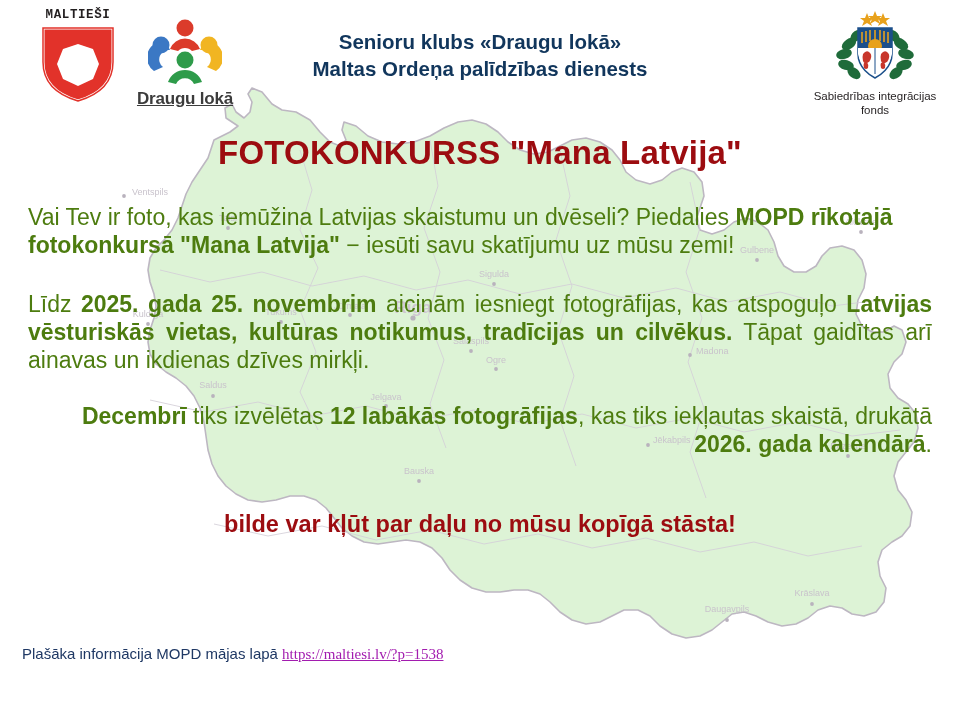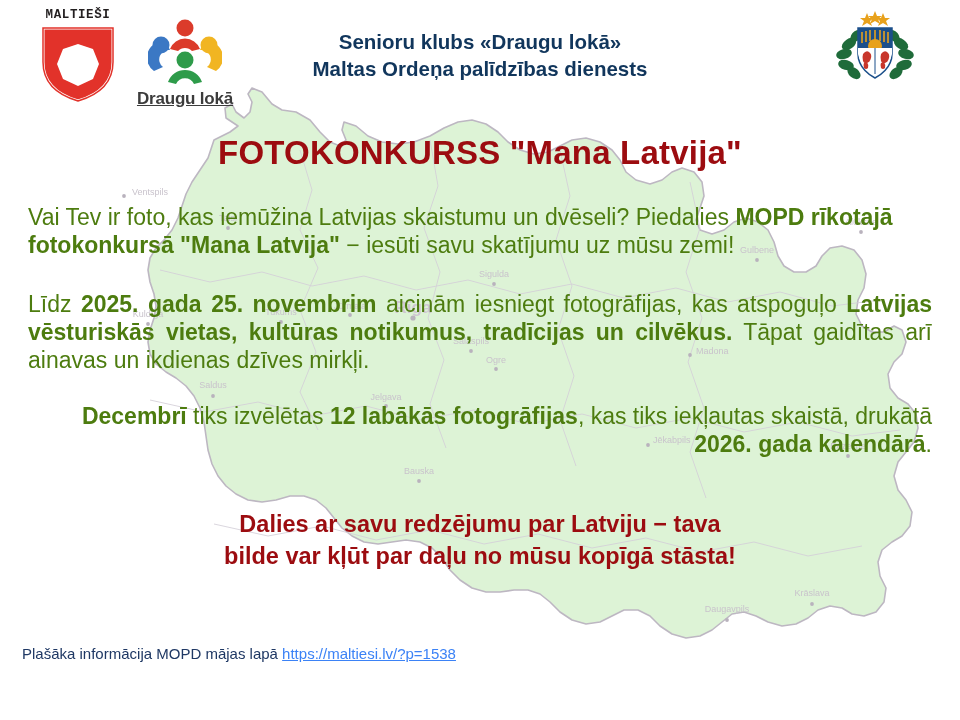--- a/index.html
+++ b/index.html
@@ -154,22 +154,23 @@
   
   .footer{
     position:absolute;
     left:22px; top:643px;
     width:920px;
     color:#1f3864;
     font-size:15px;
     line-height:22px;
   }
   .footer a, .footer .link{
-    color:#3b82f6;
+    color:#a21caf;
     text-decoration:underline;
+    font-family:Liberation Serif, serif;
   }
 </style>
 </head>
 <body>
 
 <div id="poster">
 
   <div id="map-layer">
     <svg viewBox="0 0 960 720" xmlns="http://www.w3.org/2000/svg" aria-hidden="true">
       <g>
@@ -349,39 +350,42 @@
           <path d="M31 38 L48 38 L48 64 C44 62 33 55 31 44 Z" fill="#ffffff"></path>
           <path d="M48 38 L65 38 L65 44 C63 55 52 62 48 64 Z" fill="#ffffff"></path>
           <g fill="#c8362b">
             <path d="M36 44 q3 -4 6 -2 q3 2 2 6 q-1 4 -4 5 q-3 1 -4 -2 q-1 -4 0 -7 Z"></path>
             <path d="M40 52 q2 3 1 6 q-2 2 -4 0 q-1 -3 0 -5 Z"></path>
             <path d="M54 44 q3 -4 6 -2 q3 2 2 6 q-1 4 -4 5 q-3 1 -4 -2 q-1 -4 0 -7 Z"></path>
             <path d="M57 52 q2 3 1 6 q-2 2 -4 0 q-1 -3 0 -5 Z"></path>
           </g>
           <line x1="48" y1="38" x2="48" y2="64" stroke="#1b4f8a" stroke-width="1"></line>
         </svg>
+        <div class="wordmark">
+          <div>Sabiedrības integrācijas</div>
+          <div>fonds</div>
+        </div>
       </div>
     </div>
 
     <div class="main-title">FOTOKONKURSS "Mana Latvija"</div>
 
     <div class="body-block p1">
       <span>Vai Tev ir foto, kas iemūžina Latvijas skaistumu un dvēseli? Piedalies </span><b>MOPD rīkotajā fotokonkursā "Mana Latvija"</b><span> − iesūti savu skatījumu uz mūsu zemi!</span>
     </div>
 
     <div class="body-block p2">
       <span>Līdz </span><b>2025. gada 25. novembrim</b><span> aicinām iesniegt fotogrāfijas, kas atspoguļo </span><b>Latvijas vēsturiskās vietas, kultūras notikumus, tradīcijas un cilvēkus.</b><span> Tāpat gaidītas arī ainavas un ikdienas dzīves mirkļi.</span>
     </div>
 
     <div class="body-block p3">
       <b>Decembrī</b><span> tiks izvēlētas </span><b>12 labākās fotogrāfijas</b><span>, kas tiks iekļautas skaistā, drukātā </span><b>2026. gada kalendārā</b><span>.</span>
     </div>
 
     <div class="cta">
-      <div>Dalies ar savu redzējumu par Latviju − tava</div>
       <div>bilde var kļūt par daļu no mūsu kopīgā stāsta!</div>
     </div>
 
     <div class="footer">
       <div>
         <span>Plašāka informācija MOPD mājas lapā </span><span class="link">https://maltiesi.lv/?p=1538</span>
       </div>
     </div>
 
   </div>

